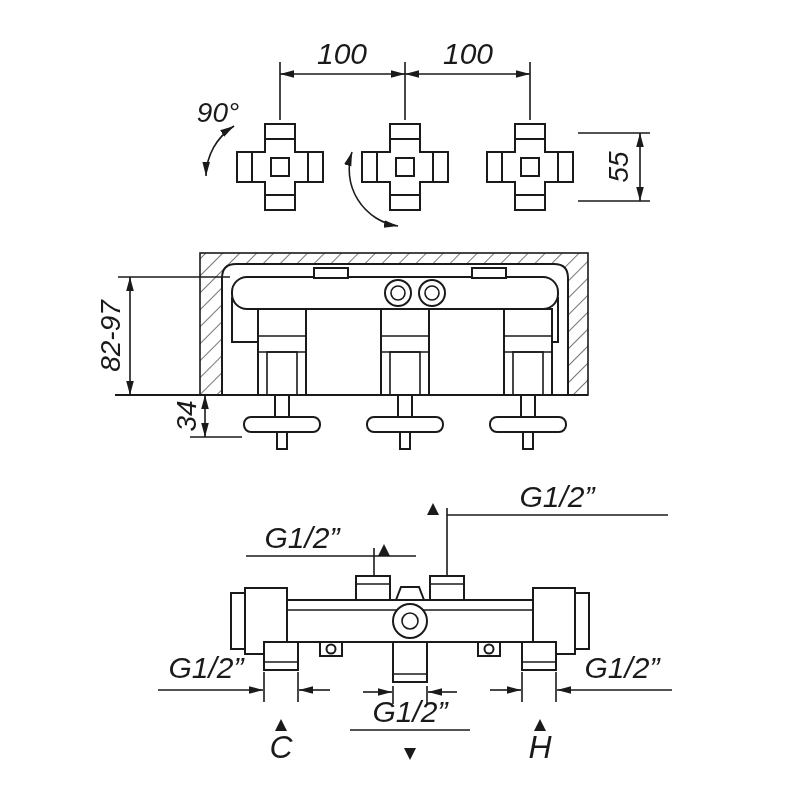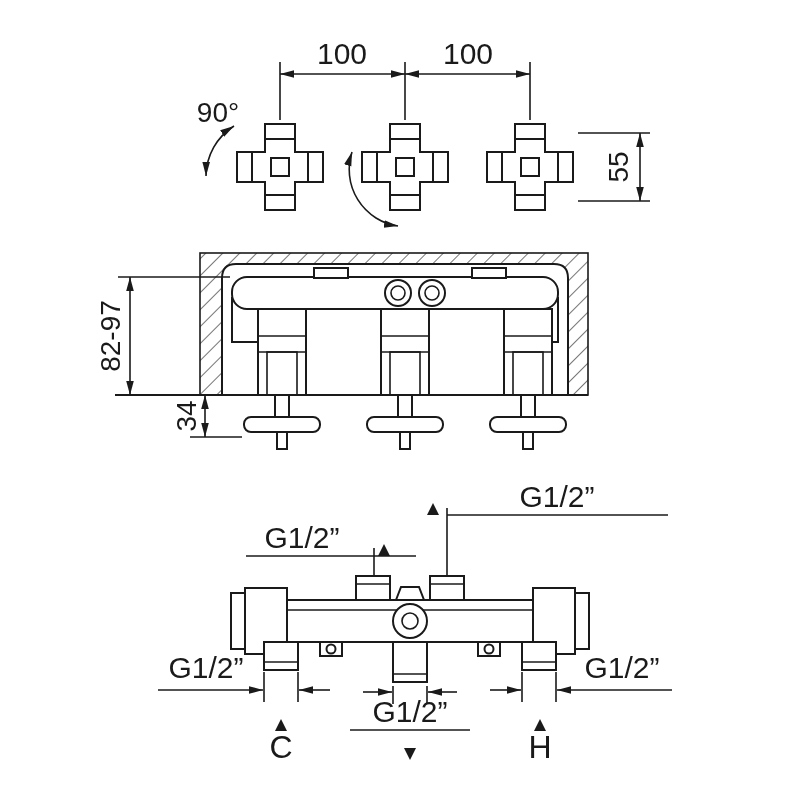--- a/index.html
+++ b/index.html
@@ -1,16 +1,16 @@
 <!DOCTYPE html>
 <html><head>
 <meta charset="utf-8">
 <style>
   html,body{margin:0;padding:0;background:#ffffff;}
-  .page{width:800px;height:800px;background:#fff;position:relative;overflow:hidden;}
+  .page{width:800px;height:800px;background:#fff;position:relative;overflow:hidden;font-style:italic;}
   svg{display:block;}
   text{font-family:"Liberation Sans","DejaVu Sans",sans-serif;fill:#1a1a1a;}
   .dim{font-size:30px;}
   .dimsmall{font-size:28px;}
   .thread{font-size:30px;}
   .port{font-size:32px;}
   .ln{stroke:#1a1a1a;stroke-width:2;fill:none;}
   .thin{stroke:#1a1a1a;stroke-width:1.6;fill:none;}
   .part{stroke:#1a1a1a;stroke-width:2;fill:#ffffff;}
   .solid{fill:#1a1a1a;stroke:none;}

